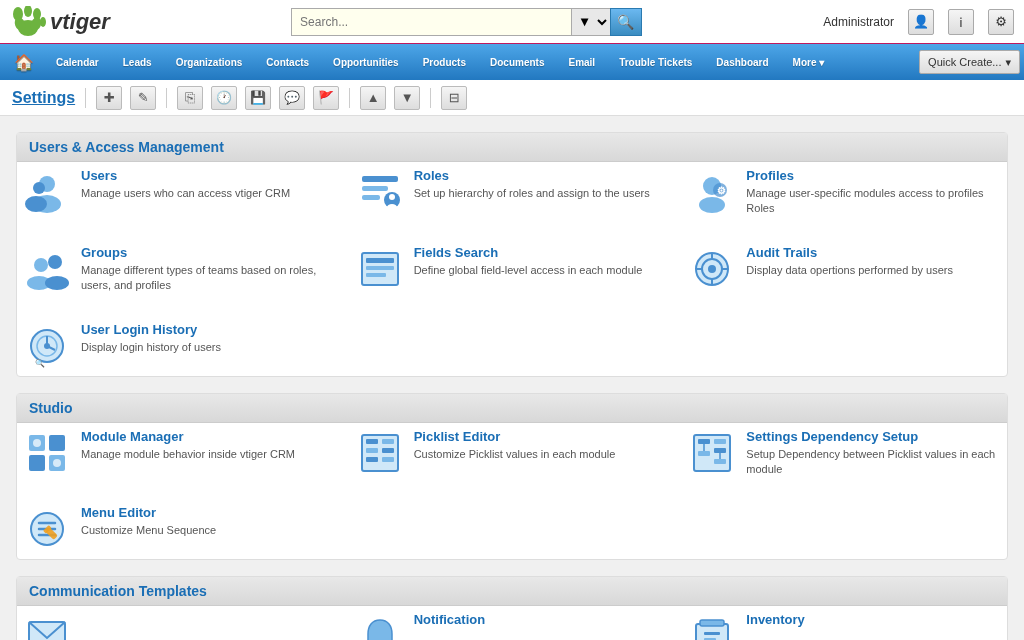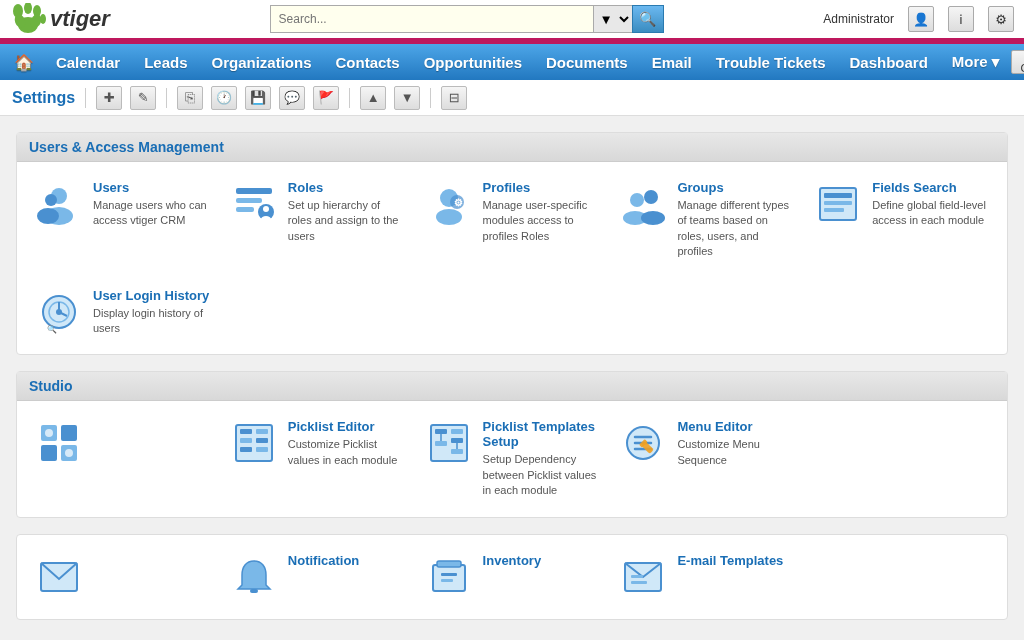--- a/index.html
+++ b/index.html
@@ -5,21 +5,21 @@
     * { margin: 0; padding: 0; box-sizing: border-box; }
     body { font-family: Arial, sans-serif; font-size: 12px; background: #f0f0f0; }
 
     
     #top-bar {
       background: #fff;
       display: flex;
       align-items: center;
       justify-content: space-between;
       padding: 6px 10px;
-      border-bottom: 6px solid #be185d;
+      border-bottom: 1px solid #be185d;
       height: 44px;
     }
     #logo {
       display: flex;
       align-items: center;
       gap: 4px;
     }
     #logo-paw {
       width: 36px;
       height: 32px;
@@ -29,21 +29,21 @@
       font-weight: bold;
       color: #333;
       font-style: italic;
     }
     #search-area {
       display: flex;
       align-items: center;
       gap: 0;
     }
     #search-input {
-      width: 323px;
+      width: 280px;
       height: 28px;
       border: 1px solid #aaa;
       border-right: none;
       padding: 0 8px;
       font-size: 12px;
       background: #ffffee;
       outline: none;
     }
     #search-dropdown {
       height: 28px;
@@ -88,21 +88,21 @@
     
     #nav-bar {
       background: linear-gradient(to bottom, #4da6e8, #2278c0);
       display: flex;
       align-items: center;
       height: 36px;
       padding: 0 4px;
     }
     .nav-item {
       color: white;
-      font-size: 15px;
+      font-size: 10px;
       font-weight: bold;
       padding: 8px 12px;
       height: 36px;
       display: flex;
       align-items: center;
       cursor: pointer;
       text-shadow: 0 1px 1px rgba(0,0,0,0.3);
       white-space: nowrap;
     }
     .nav-home {
@@ -136,20 +136,21 @@
       border-bottom: 1px solid #ddd;
       display: flex;
       align-items: center;
       gap: 8px;
       height: 36px;
     }
     #page-title {
       color: #1a6eb5;
       font-size: 16px;
       font-weight: bold;
+      text-decoration: underline;
     }
     .toolbar-btn {
       width: 26px;
       height: 24px;
       border: 1px solid #bbb;
       background: linear-gradient(to bottom, #f5f5f5, #ddd);
       display: flex;
       align-items: center;
       justify-content: center;
       cursor: pointer;
@@ -177,23 +178,22 @@
     }
     .section-header {
       background: linear-gradient(to bottom, #e8e8e8, #d8d8d8);
       padding: 6px 12px;
       font-size: 14px;
       font-weight: bold;
       color: #1a6eb5;
       border-bottom: 1px solid #ccc;
     }
     .section-items {
-      padding: 12px;
       display: grid;
-      grid-template-columns: repeat(5, 1fr);
+      grid-template-columns: repeat(3, 1fr);
       gap: 16px 8px;
     }
     .settings-item {
       display: flex;
       align-items: flex-start;
       gap: 10px;
       padding: 6px;
       cursor: pointer;
     }
     .item-icon {
@@ -256,20 +256,21 @@
   </div>
 </div>
 
 <div id="nav-bar">
   <div class="nav-item nav-home">🏠</div>
   <div class="nav-item">Calendar</div>
   <div class="nav-item">Leads</div>
   <div class="nav-item">Organizations</div>
   <div class="nav-item">Contacts</div>
   <div class="nav-item">Opportunities</div>
+  <div class="nav-item">Products</div>
   <div class="nav-item">Documents</div>
   <div class="nav-item">Email</div>
   <div class="nav-item">Trouble Tickets</div>
   <div class="nav-item">Dashboard</div>
   <div class="nav-item nav-more">More ▾</div>
   <button id="quick-create">
     <span>Quick Create...</span> ▾
   </button>
 </div>
 
@@ -368,20 +369,37 @@
             <rect x="8" y="19" width="28" height="4" rx="1" fill="#7ab8e8"></rect>
             <rect x="8" y="26" width="20" height="4" rx="1" fill="#7ab8e8"></rect>
           </svg>
         </div>
         <div class="item-content">
           <div class="item-title">Fields Search</div>
           <div class="item-desc">Define global field-level access in each module</div>
         </div>
       </div>
 
+      <div class="settings-item">
+        <div class="item-icon">
+          <svg class="icon-svg" viewBox="0 0 44 44">
+            <circle cx="22" cy="22" r="16" fill="#d0e8f8" stroke="#4a90d0" stroke-width="2"></circle>
+            <circle cx="22" cy="22" r="10" fill="none" stroke="#4a90d0" stroke-width="2"></circle>
+            <circle cx="22" cy="22" r="4" fill="#4a90d0"></circle>
+            <line x1="22" y1="6" x2="22" y2="12" stroke="#4a90d0" stroke-width="2"></line>
+            <line x1="22" y1="32" x2="22" y2="38" stroke="#4a90d0" stroke-width="2"></line>
+            <line x1="6" y1="22" x2="12" y2="22" stroke="#4a90d0" stroke-width="2"></line>
+            <line x1="32" y1="22" x2="38" y2="22" stroke="#4a90d0" stroke-width="2"></line>
+          </svg>
+        </div>
+        <div class="item-content">
+          <div class="item-title">Audit Trails</div>
+          <div class="item-desc">Display data opertions performed by users</div>
+        </div>
+      </div>
 
       <div class="settings-item">
         <div class="item-icon">
           <svg class="icon-svg" viewBox="0 0 44 44">
             <circle cx="22" cy="22" r="16" fill="#d0e8f8" stroke="#4a90d0" stroke-width="2"></circle>
             <circle cx="22" cy="22" r="10" fill="none" stroke="#7ab8e8" stroke-width="1.5"></circle>
             <circle cx="22" cy="22" r="3" fill="#4a90d0"></circle>
             <line x1="22" y1="12" x2="22" y2="22" stroke="#4a90d0" stroke-width="2"></line>
             <line x1="22" y1="22" x2="30" y2="26" stroke="#4a90d0" stroke-width="2"></line>
             <text x="10" y="42" font-size="8" fill="#4a90d0">🔍</text>
@@ -403,20 +421,24 @@
       <div class="settings-item">
         <div class="item-icon">
           <svg class="icon-svg" viewBox="0 0 44 44">
             <rect x="4" y="4" width="16" height="16" rx="2" fill="#7ab8e8"></rect>
             <rect x="24" y="4" width="16" height="16" rx="2" fill="#4a90d0"></rect>
             <rect x="4" y="24" width="16" height="16" rx="2" fill="#4a90d0"></rect>
             <rect x="24" y="24" width="16" height="16" rx="2" fill="#7ab8e8"></rect>
             <circle cx="12" cy="12" r="4" fill="white" opacity="0.7"></circle>
             <circle cx="32" cy="32" r="4" fill="white" opacity="0.7"></circle>
           </svg>
+        </div>
+        <div class="item-content">
+          <div class="item-title">Module Manager</div>
+          <div class="item-desc">Manage module behavior inside vtiger CRM</div>
         </div>
       </div>
 
       <div class="settings-item">
         <div class="item-icon">
           <svg class="icon-svg" viewBox="0 0 44 44">
             <rect x="4" y="4" width="36" height="36" rx="2" fill="#d0e8f8" stroke="#4a90d0" stroke-width="2"></rect>
             <rect x="8" y="8" width="12" height="5" rx="1" fill="#4a90d0"></rect>
             <rect x="24" y="8" width="12" height="5" rx="1" fill="#7ab8e8"></rect>
             <rect x="8" y="17" width="12" height="5" rx="1" fill="#7ab8e8"></rect>
@@ -438,21 +460,21 @@
             <rect x="8" y="8" width="12" height="5" rx="1" fill="#4a90d0"></rect>
             <rect x="24" y="8" width="12" height="5" rx="1" fill="#7ab8e8"></rect>
             <line x1="14" y1="13" x2="14" y2="20" stroke="#4a90d0" stroke-width="1.5"></line>
             <rect x="8" y="20" width="12" height="5" rx="1" fill="#7ab8e8"></rect>
             <rect x="24" y="17" width="12" height="5" rx="1" fill="#4a90d0"></rect>
             <line x1="30" y1="22" x2="30" y2="28" stroke="#4a90d0" stroke-width="1.5"></line>
             <rect x="24" y="28" width="12" height="5" rx="1" fill="#7ab8e8"></rect>
           </svg>
         </div>
         <div class="item-content">
-          <div class="item-title">Picklist Templates Setup</div>
+          <div class="item-title">Settings Dependency Setup</div>
           <div class="item-desc">Setup Dependency between Picklist values in each module</div>
         </div>
       </div>
 
       <div class="settings-item">
         <div class="item-icon">
           <svg class="icon-svg" viewBox="0 0 44 44">
             <circle cx="22" cy="22" r="16" fill="#d0e8f8" stroke="#4a90d0" stroke-width="2"></circle>
             <line x1="14" y1="16" x2="30" y2="16" stroke="#4a90d0" stroke-width="2.5" stroke-linecap="round"></line>
             <line x1="14" y1="22" x2="30" y2="22" stroke="#4a90d0" stroke-width="2.5" stroke-linecap="round"></line>
@@ -467,20 +489,21 @@
         <div class="item-content">
           <div class="item-title">Menu Editor</div>
           <div class="item-desc">Customize Menu Sequence</div>
         </div>
       </div>
 
     </div>
   </div>
 
   <div class="settings-section">
+    <div class="section-header">Communication Templates</div>
     <div class="section-items">
 
       <div class="settings-item">
         <div class="item-icon">
           <svg class="icon-svg" viewBox="0 0 44 44">
             <rect x="4" y="8" width="36" height="28" rx="2" fill="#d0e8f8" stroke="#4a90d0" stroke-width="2"></rect>
             <polyline points="4,8 22,24 40,8" fill="none" stroke="#4a90d0" stroke-width="2"></polyline>
           </svg>
         </div>
       </div>

